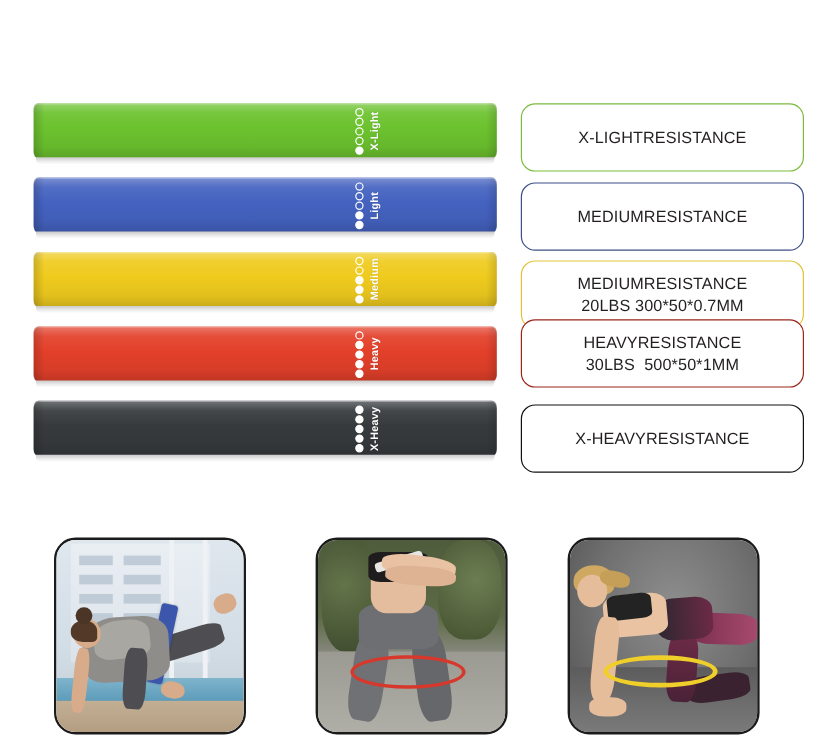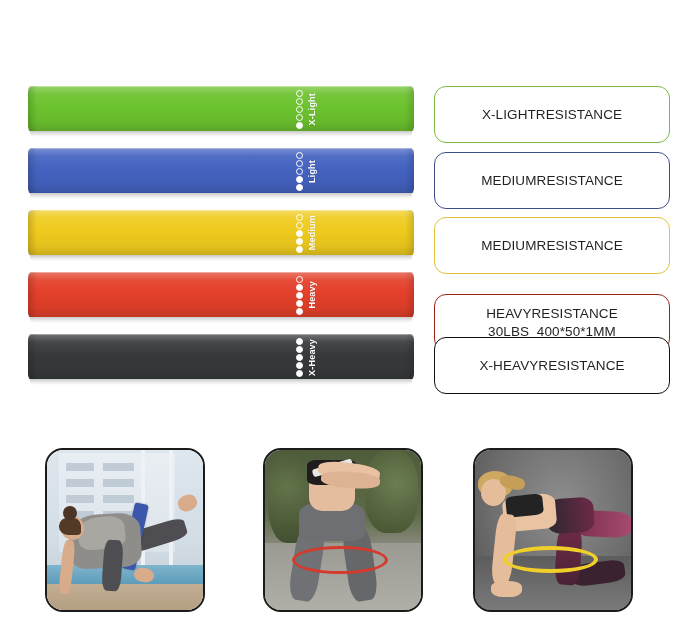--- a/index.html
+++ b/index.html
@@ -301,24 +301,25 @@
 
   <div class="specs">
     <div class="spec-box" id="spec0" style="top: 0px; border-color: rgb(124, 187, 63);">
       <div class="spec-l1">X-LIGHTRESISTANCE</div>
     </div>
     <div class="spec-box" id="spec1" style="top: 66px; border-color: rgb(60, 79, 134);">
       <div class="spec-l1">MEDIUMRESISTANCE</div>
     </div>
     <div class="spec-box" id="spec2" style="top: 131px; border-color: rgb(226, 195, 58);">
       <div class="spec-l1">MEDIUMRESISTANCE</div>
-    </div>
-    <div class="spec-box" id="spec3" style="top: 180px; border-color: rgb(155, 36, 24); margin-top: 28px;">
+      <div class="spec-l2">20LBS 300*50*0.7MM</div>
+    </div>
+    <div class="spec-box" id="spec3" style="top: 180px; border-color: rgb(155, 36, 24);">
       <div class="spec-l1">HEAVYRESISTANCE</div>
-      <div class="spec-l2">30LBS  400*50*1MM</div>
+      <div class="spec-l2">30LBS  500*50*1MM</div>
     </div>
     <div class="spec-box" id="spec4" style="top: 251px; border-color: rgb(17, 17, 17);">
       <div class="spec-l1">X-HEAVYRESISTANCE</div>
     </div>
   </div>
 
   <div class="photos">
 
     <div class="photo" style="left:0px;">
       <div class="ph-inner">

